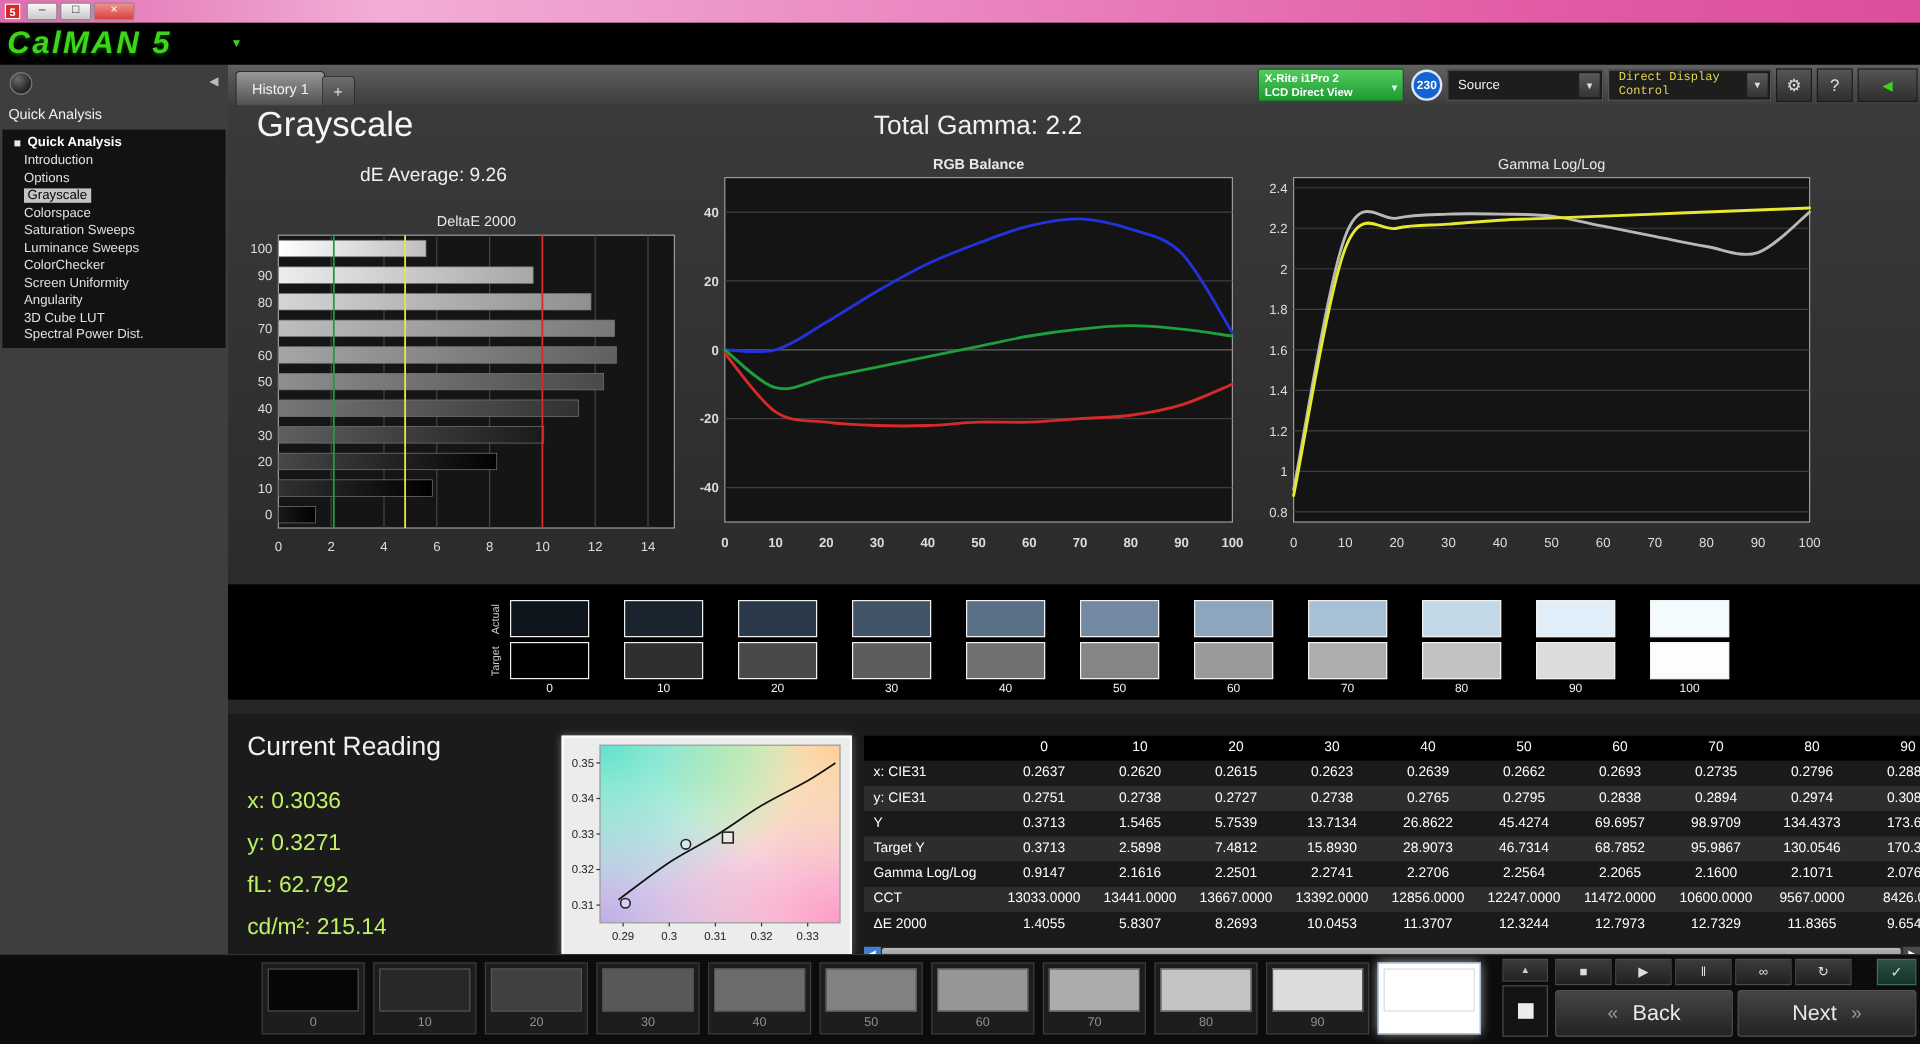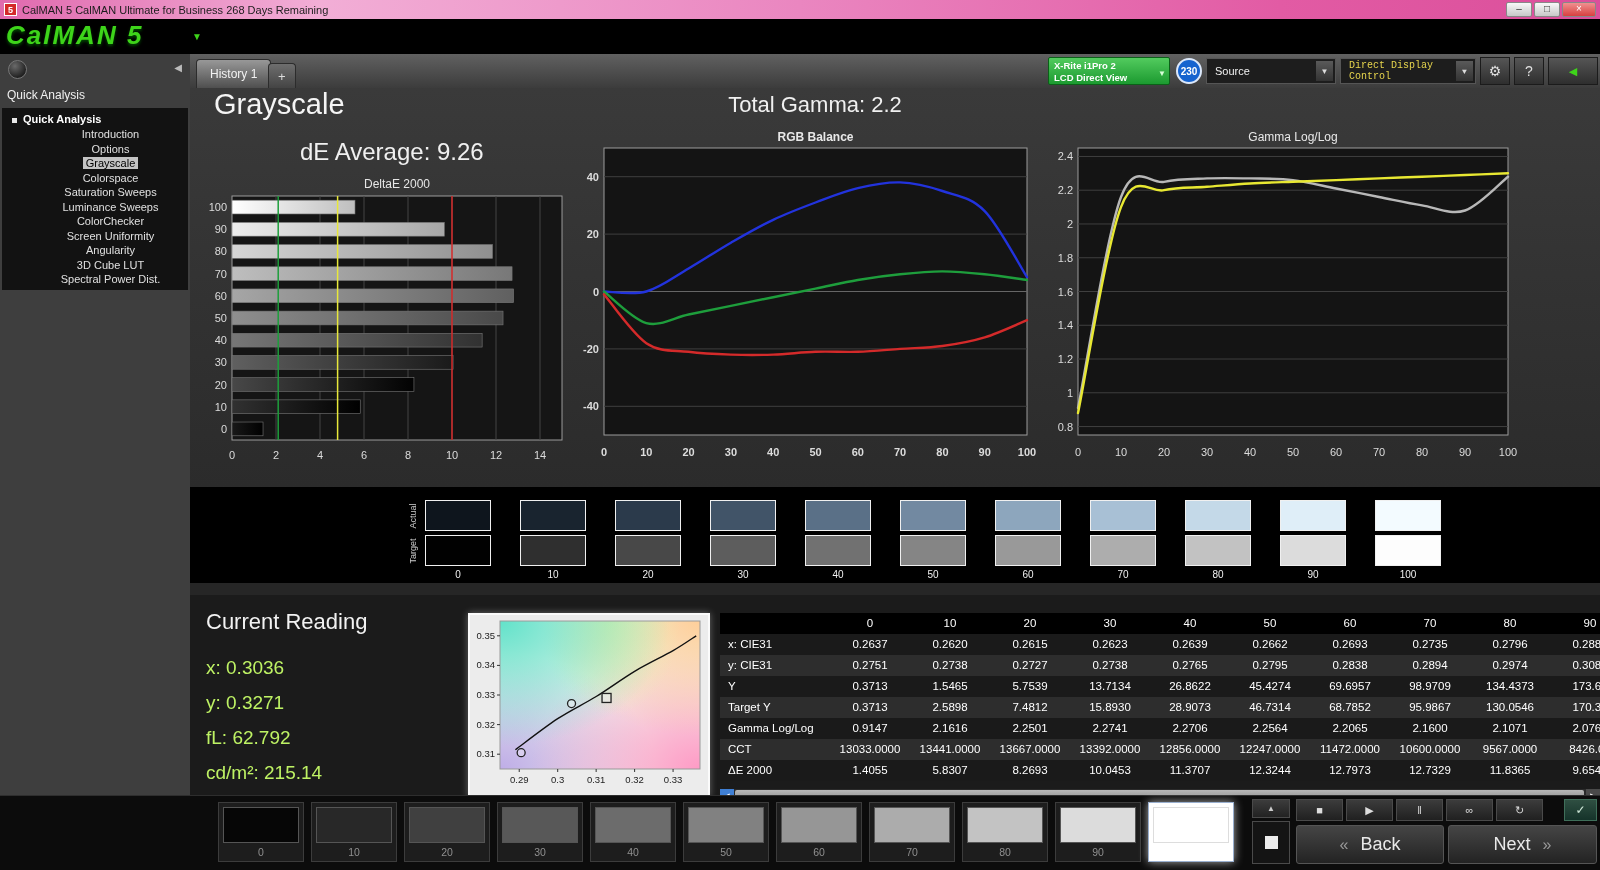--- a/index.html
+++ b/index.html
@@ -38,27 +38,27 @@
 .sqbtn.collapse{right:2px;width:50px;color:#3ed41a;font-size:11px;}
 
 
 .sidebar{position:absolute;top:54px;left:0;width:190px;bottom:75px;background:#3e3e3e;}
 .roundbtn{position:absolute;left:8px;top:6px;width:19px;height:19px;border-radius:50%;background:radial-gradient(circle at 35% 30%,#6a6a6a,#222 70%);border:1px solid #777;}
 .side-collapse{position:absolute;right:8px;top:8px;color:#bbb;font-size:10px;}
 .side-header{position:absolute;left:7px;top:34px;color:#f0f0f0;font-size:12px;}
 .tree{position:absolute;left:2px;right:2px;top:54px;height:182px;background:#121212;padding-top:4px;}
 .tree-root{color:#fff;font-size:11px;font-weight:bold;padding-left:10px;height:15px;line-height:15px;}
 .bullet{display:inline-block;width:5px;height:5px;background:#e8e8e8;margin-right:6px;}
-.tree-item{color:#e0e0e0;font-size:11px;height:14.5px;line-height:14.5px;padding-left:31px;white-space:nowrap;text-align:center;}
+.tree-item{color:#e0e0e0;font-size:11px;height:14.5px;line-height:14.5px;padding-left:18px;white-space:nowrap;}
 .tree-item .sel{background:#c4c4c4;color:#000;padding:0 3px;}
 
 
 .main{position:absolute;top:88px;left:190px;right:0;height:399px;background:linear-gradient(#3a3a3a,#2b2b2b);}
 .page-title{position:absolute;left:24px;top:0;font-size:29px;color:#f5f5f5;}
-.de-avg{position:absolute;left:110px;top:50px;font-size:24px;color:#f0f0f0;}
+.de-avg{position:absolute;left:110px;top:50px;font-size:16px;color:#f0f0f0;}
 .tg{position:absolute;left:500px;top:4px;width:250px;text-align:center;font-size:22px;color:#f0f0f0;}
 .cct{position:absolute;left:978px;top:4px;width:250px;text-align:center;font-size:22px;color:#f0f0f0;}
 .chart{position:absolute;}
 .c1{left:6px;top:88px;width:380px;height:292px;}
 .c2{left:384px;top:42px;width:465px;height:335px;font-weight:bold;}
 .c3{left:856px;top:42px;width:474px;height:335px;}
 
 
 .swatchstrip{position:absolute;top:487px;left:190px;right:0;height:96px;background:#000;}
 .rot{position:absolute;color:#ccc;font-size:9px;width:40px;text-align:center;transform:rotate(-90deg);}
@@ -112,21 +112,20 @@
 .navbtn.next{left:1448px;width:149px;}
 .navbtn .chev{color:#9a9a9a;font-size:16px;}
 </style>
 </head>
 <body>
 
 <div class="app">
 
   <div class="titlebar">
     <span class="app-icon">5</span>
-    <span class="title-text">CalMAN 5 CalMAN Ultimate for Business 268 Days Remaining</span>
     <span class="winbtns">
       <span class="wbtn">–</span>
       <span class="wbtn">□</span>
       <span class="wbtn close">×</span>
     </span>
   </div>
 
   <div class="logoband">
     <span class="logo">CalMAN 5</span>
     <span class="logo-arrow">▼</span>

